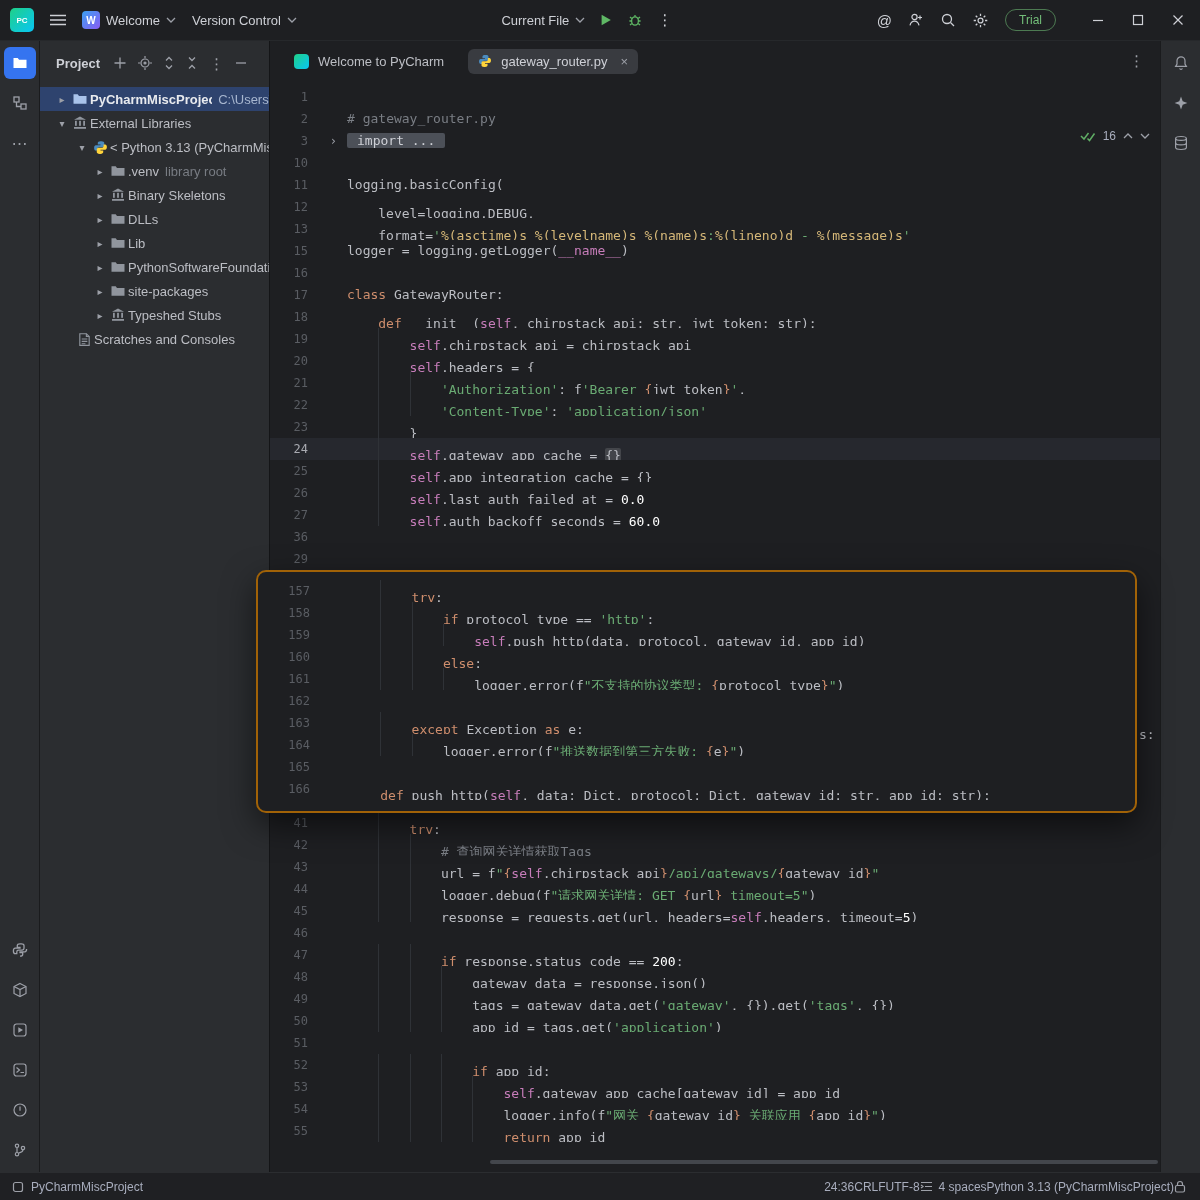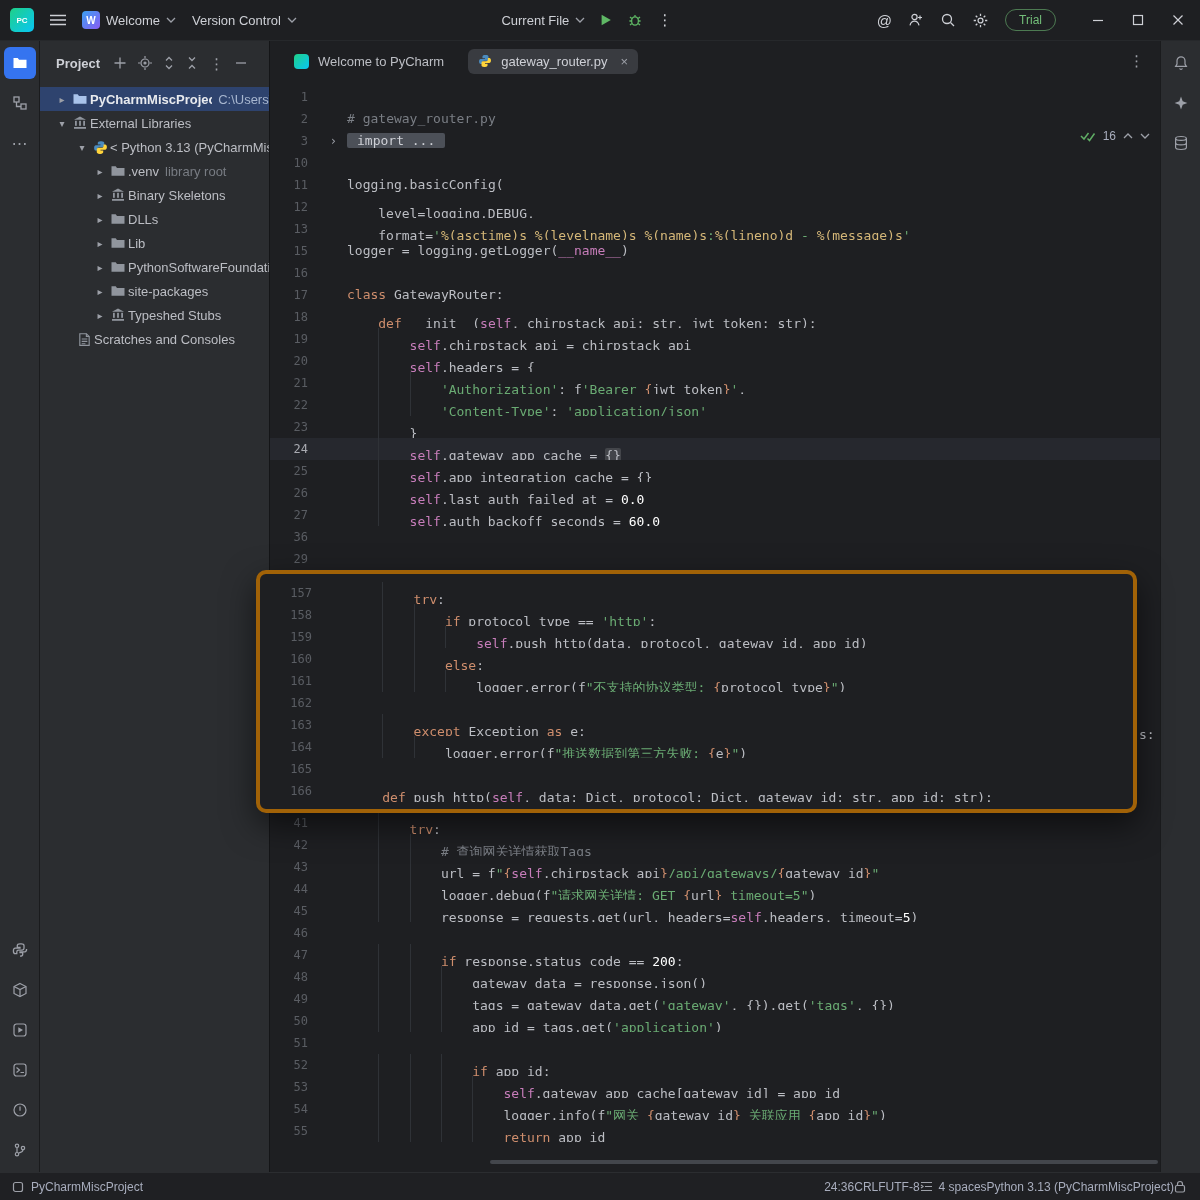--- a/index.html
+++ b/index.html
@@ -66,21 +66,21 @@
   .tk-c{color:#7a7e85}.tk-v{color:#c77dba}.tk-y{color:#d5b778}.tk-b{color:#cf8e6d}
   .tk-u{color:#bcbec4;border-bottom:1px dotted #6aab73}
   .tk-bm{color:#bcbec4;background:#43454a;border-radius:2px}
   .tk-fold{color:#ced0d6;background:#4c5058;border-radius:2px;padding:0 10px}
 
   .inspect{position:absolute;top:48px;right:10px;display:flex;align-items:center;gap:7px;color:#a8adbd;font-size:12px}
   .fragment{position:absolute;left:1139px;top:727px;font-family:"DejaVu Sans Mono",monospace;font-size:13px;color:#bcbec4;z-index:5}
   .hthumb{position:absolute;left:490px;top:1160px;width:668px;height:4px;background:#43464c;border-radius:2px;z-index:4}
 
   
-  .popup{position:absolute;left:256px;top:570px;width:881px;height:243px;background:#1e1f22;border:4px solid #a16207;border-radius:10px;box-shadow:0 12px 32px rgba(0,0,0,.55);padding:8px 0 16px 14px;z-index:20;overflow:hidden}
+  .popup{position:absolute;left:256px;top:570px;width:881px;height:243px;background:#1e1f22;border:2px solid #a16207;border-radius:10px;box-shadow:0 12px 32px rgba(0,0,0,.55);padding:8px 0 16px 14px;z-index:20;overflow:hidden}
 
   
   .statusbar{flex:0 0 28px;background:#1f2023;border-top:1px solid #2b2d30;display:flex;align-items:center;padding:0 14px 0 12px;font-size:12px;color:#a8adbd;z-index:30}
   .sb-left{display:flex;align-items:center;gap:7px}
   .sb-right{margin-left:auto;display:flex;align-items:center;}
   .sb-item{display:flex;align-items:center;gap:6px}
   svg{display:block}
 </style>
 </head>
 <body>

